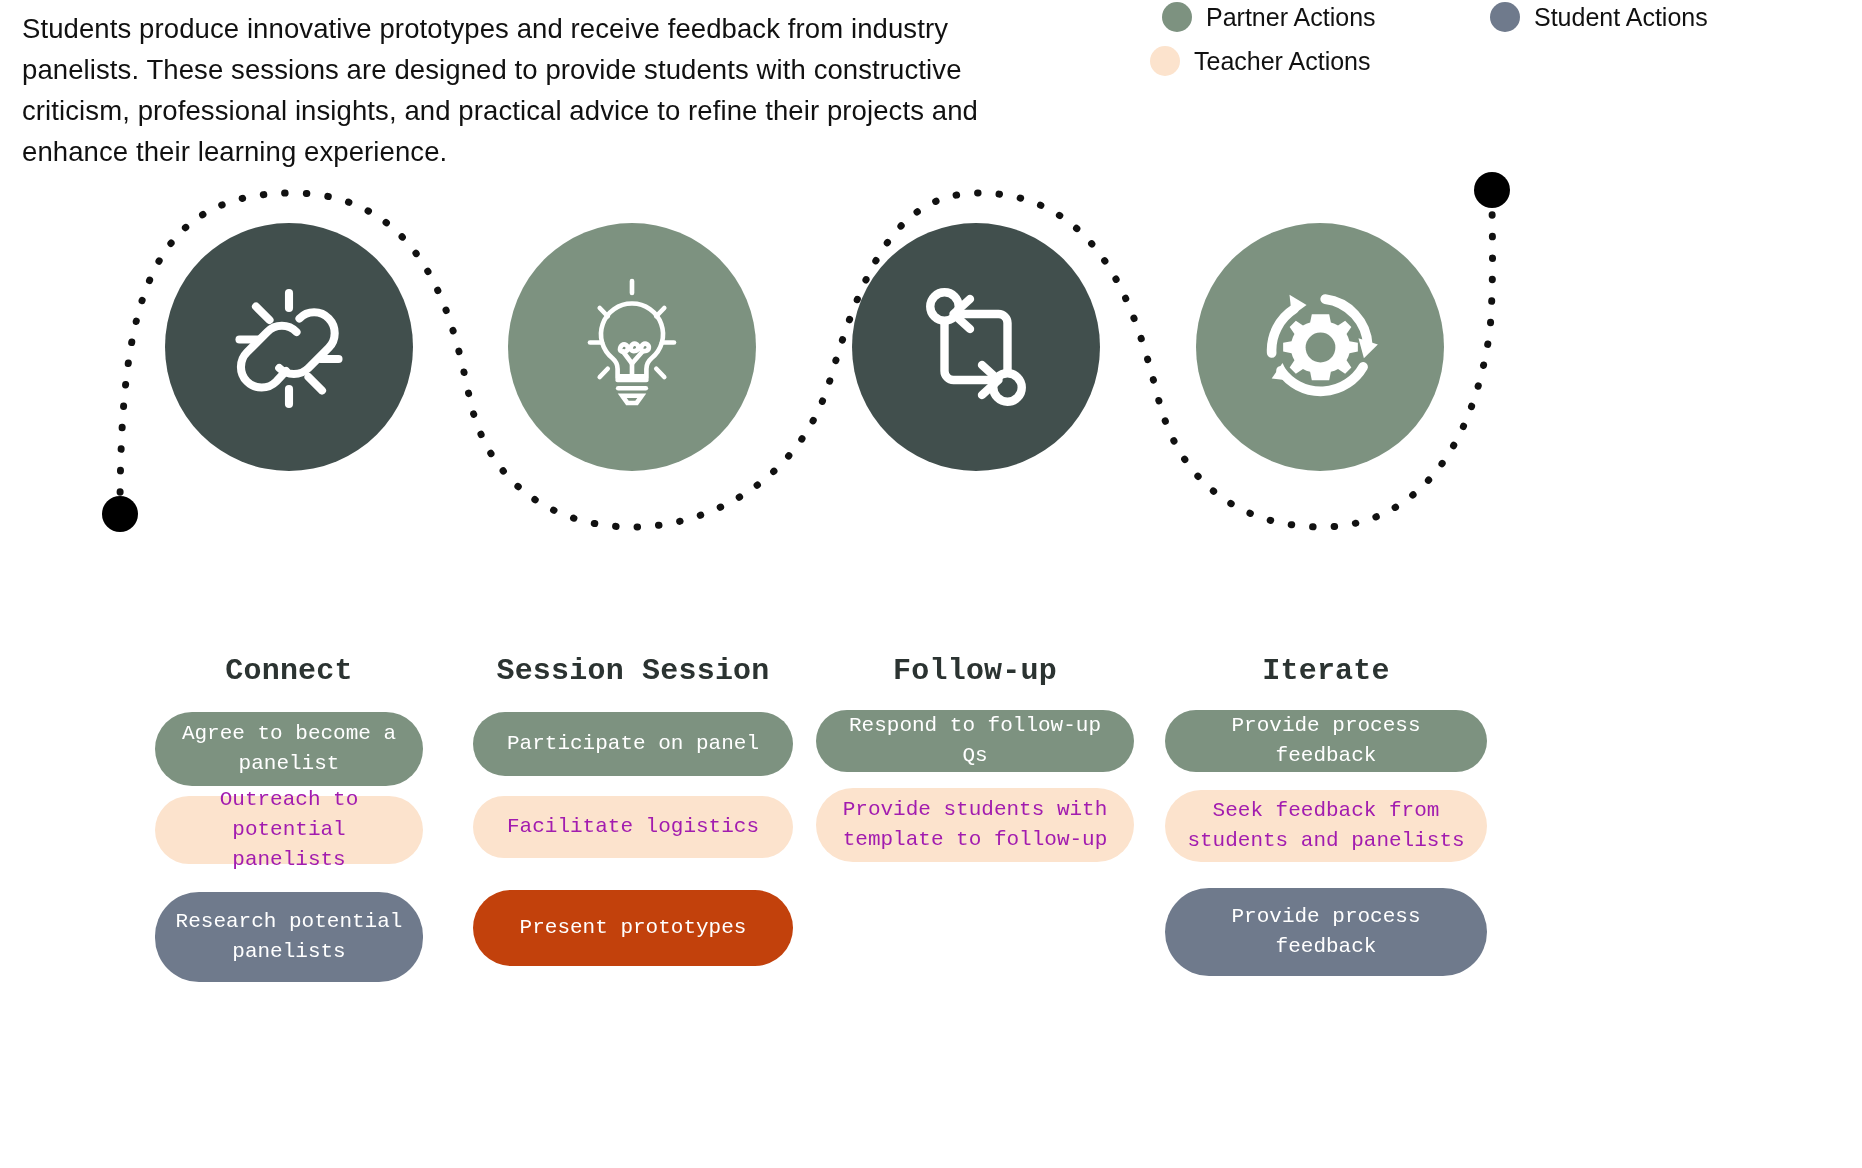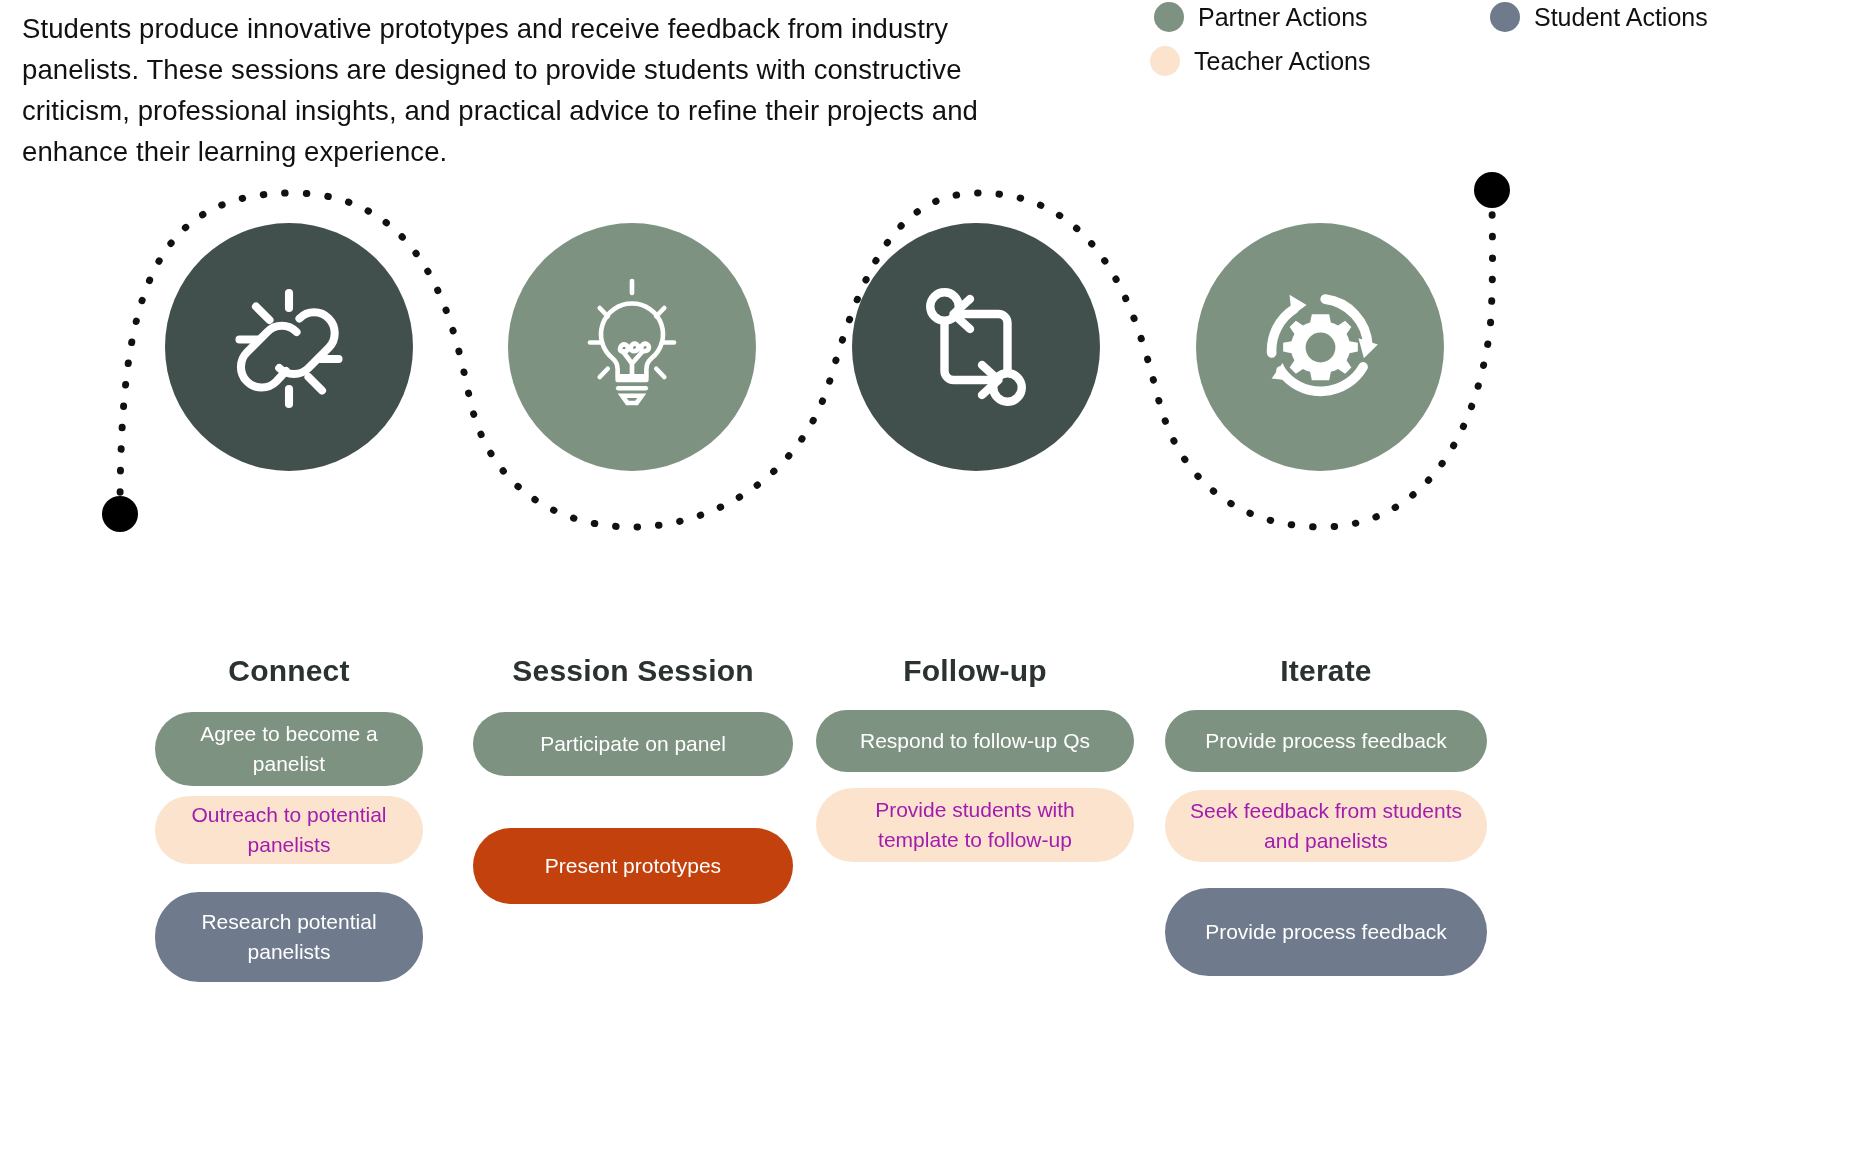--- a/index.html
+++ b/index.html
@@ -37,21 +37,21 @@
     width: 700px;
     height: 74px;
   }
   .legend-item {
     position: absolute;
     display: flex;
     align-items: center;
     gap: 14px;
     white-space: nowrap;
   }
-  .legend-item.pos-0 { left: 4px;   top: 0px; text-align: right; }
+  .legend-item.pos-0 { left: 12px;   top: 0px; text-align: right; }
   .legend-item.pos-1 { left: 340px; top: 0px; }
   .legend-item.pos-2 { left: 0px;   top: 44px; }
   .legend-dot {
     width: 30px; height: 30px;
     border-radius: 50%;
     flex: 0 0 auto;
   }
   .legend-label {
     font-size: 25px;
     color: #111111;
@@ -76,20 +76,21 @@
     align-items: center;
     justify-content: center;
   }
   .icon-circle svg { display: block; }
 
   
   .column {
     position: absolute;
     top: 648px;
     width: 330px;
+    font-family: Liberation Mono, monospace;
   }
   .col-title {
     text-align: center;
     font-size: 30px;
     font-weight: bold;
     color: #2b3331;
     letter-spacing: 0.2px;
     height: 46px;
     line-height: 46px;
   }
@@ -225,20 +226,21 @@
     <div class="pill teacher" style="background:#fce3cd; width:268px; height:68px;">Outreach to potential panelists</div>
     <div class="pill-gap" style="height:28px"></div>
     <div class="pill student" style="background:#6f7a8c; width:268px; height:90px;">Research potential panelists</div>
   </div>
 
   <div class="column" style="left:468px; width:330px;">
     <div class="col-title">Session Session</div>
     <div style="height:18px"></div>
     <div class="pill partner" style="background:#7d9280; width:320px; height:64px;">Participate on panel</div>
     <div class="pill-gap" style="height:20px"></div>
+    <div class="pill teacher" style="background:#fce3cd; width:320px; height:62px;">Facilitate logistics</div>
     <div class="pill-gap" style="height:32px"></div>
     <div class="pill student" style="background:#c2410c; width:320px; height:76px;">Present prototypes</div>
   </div>
 
   <div class="column" style="left:810px; width:330px;">
     <div class="col-title">Follow-up</div>
     <div style="height:16px"></div>
     <div class="pill partner" style="background:#7d9280; width:318px; height:62px;">Respond to follow-up Qs</div>
     <div class="pill-gap" style="height:16px"></div>
     <div class="pill teacher" style="background:#fce3cd; width:318px; height:74px;">Provide students with template to follow-up</div>

